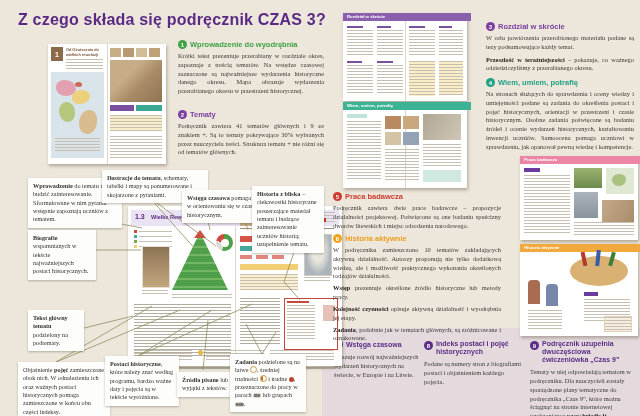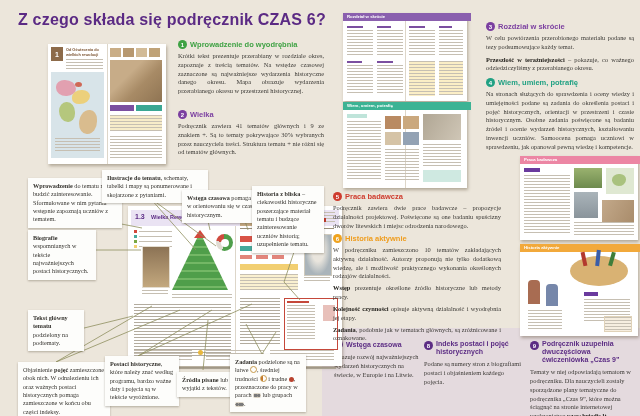--- a/index.html
+++ b/index.html
@@ -25,21 +25,21 @@
   .bandcol .h{color:#5c2d84;}
   .ticon{display:inline-block;width:5px;height:5px;border-radius:50%;vertical-align:-1px;}
   .conn{stroke:#8f8f5f;stroke-width:0.8;}
   .chip{position:absolute;}
 </style>
 </head>
 <body>
 
 <div class="page">
 
-  <div class="abs title" style="left:18px;top:11px;">Z czego składa się podręcznik CZAS 6?</div>
+  <div class="abs title" style="left:18px;top:11px;">Z czego składa się podręcznik CZAS 3?</div>
 
   <div class="spread" style="left:48px;top:44px;width:118px;height:120px;">
     <div class="gap" style="left:59px;"></div>
     <div class="abs" style="left:3px;top:3px;width:12px;height:14px;background:#8d6b4a;color:#fff;font:bold 7px 'Liberation Sans',sans-serif;display:flex;align-items:center;justify-content:center;">1</div>
     <div class="abs" style="left:18px;top:4px;width:38px;font:bold 3.8px/1.2 'Liberation Sans',sans-serif;color:#7a5230;">Od Oświecenia do wielkich rewolucji</div>
     <div class="abs lines-light" style="left:18px;top:15px;width:37px;height:10px;"></div>
 
     <div class="abs" style="left:3px;top:28px;width:53px;height:86px;background:#d8e4e9;overflow:hidden;">
       <div class="chip" style="left:5px;top:8px;width:20px;height:16px;background:#e2a0b0;border-radius:45% 60% 50% 55%;"></div>
       <div class="chip" style="left:21px;top:18px;width:18px;height:14px;background:#ecd07c;border-radius:55% 45% 60% 40%;"></div>
@@ -65,21 +65,21 @@
   <div class="abs" style="left:178px;top:40px;width:146px;z-index:20;">
     <div class="h" style="color:#3fa244;">
       <span class="badge" style="background:#3fa244;">1</span>
       <span>Wprowadzenie do wyodrębnia</span>
     </div>
     <div class="bodytxt" style="margin-top:3px;">Krótki tekst prezentuje przerabiany w rozdziale okres, zapoznaje z treścią tematów. Na wstędze czasowej zaznaczone są najważniejsze wydarzenia historyczne danego okresu. Mapa obrazuje wydarzenia przerabianego okresu w przestrzeni historycznej.</div>
   </div>
   <div class="abs" style="left:178px;top:110px;width:146px;z-index:20;">
     <div class="h" style="color:#7b3fa0;">
       <span class="badge" style="background:#7b3fa0;">2</span>
-      <span>Wielka</span>
+      <span>Tematy</span>
     </div>
     <div class="bodytxt" style="margin-top:3px;">Podręcznik zawiera 41 tematów głównych i 9 ze znakiem +. Są to tematy pokrywające 30% wybranych przez nauczyciela treści. Struktura tematu + nie różni się od tematów głównych.</div>
   </div>
 
   <div class="spread" style="left:343px;top:13px;width:124px;height:88px;">
     <div class="abs miniheader" style="left:0;top:0;width:124px;height:8px;background:#8a5fae;">Rozdział w skrócie</div>
     <div class="gap" style="left:62px;top:8px;"></div>
     <div class="abs" style="left:4px;top:13px;width:26px;height:30px;">
         <div style="width:16px;height:2px;background:#7b4fa0;margin-bottom:2px;"></div>
         <div class="lines-light" style="height:26px;"></div>

